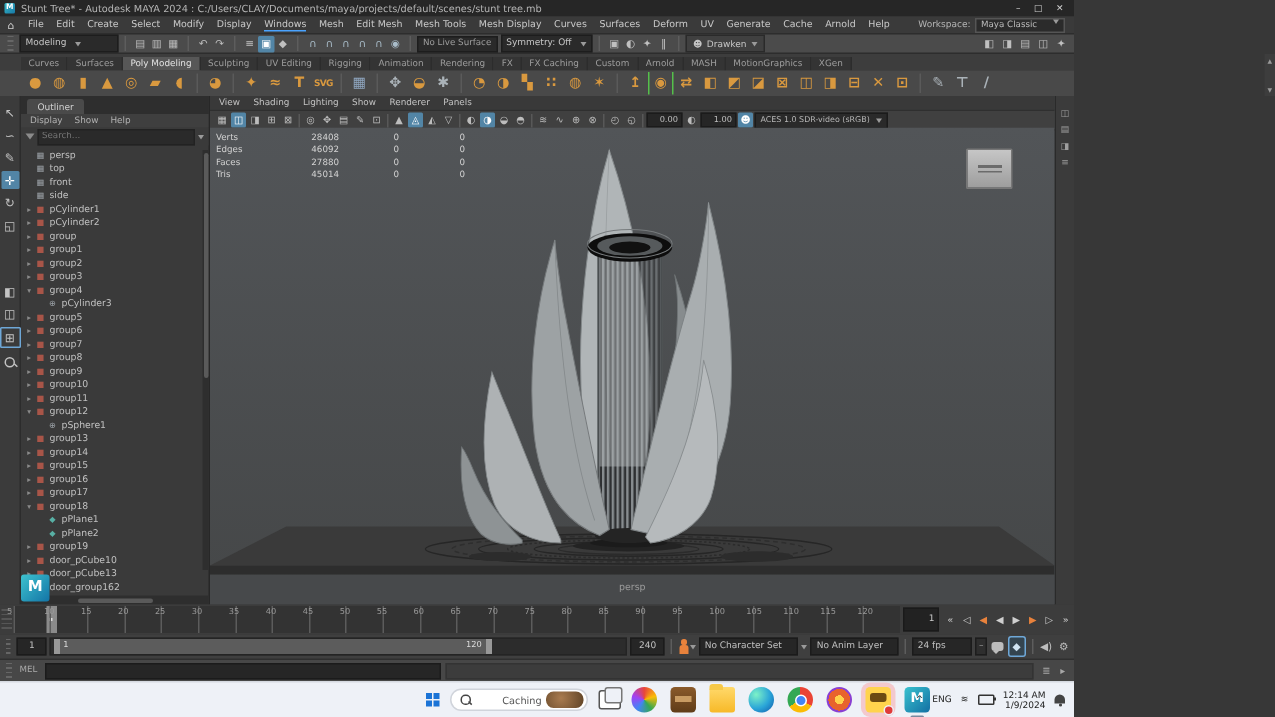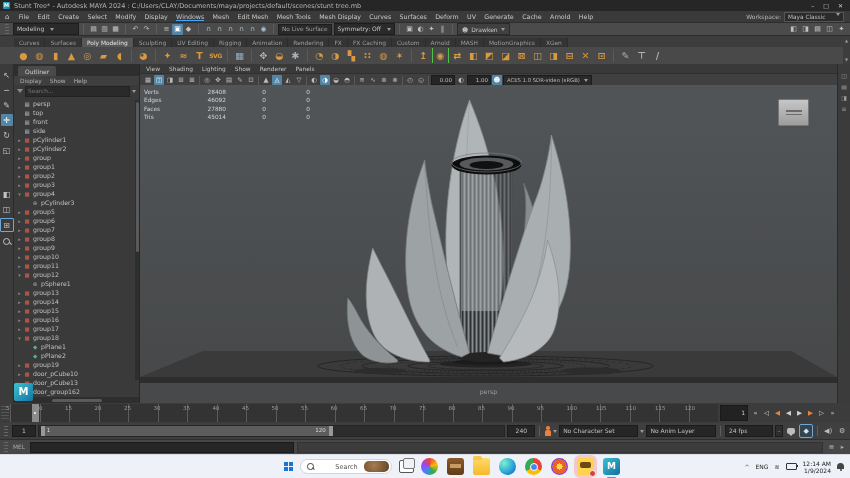--- a/index.html
+++ b/index.html
@@ -1,18 +1,18 @@
 <!DOCTYPE html>
 <html><head>
 <meta charset="utf-8">
 <style>
   html,body{margin:0;padding:0;background:#222;}
   #app{position:relative;width:850px;height:478px;overflow:hidden;background:#373737;
        font-family:"DejaVu Sans",sans-serif;color:#c8c8c8;-webkit-font-smoothing:antialiased;}
-  .row{position:absolute;left:0;width:850px;box-sizing:border-box;}
+  .row{position:absolute;left:0;width:716px;box-sizing:border-box;}
   
   .titlebar{top:0;height:11px;background:#262626;display:flex;align-items:center;padding:0 3px;font-size:6.5px;color:#b5b5b5;}
   .mayaico{width:7px;height:7px;border-radius:1px;background:linear-gradient(135deg,#35b8c5,#1879a8);margin-right:4px;
            color:#fff;font-size:5px;line-height:7px;text-align:center;font-weight:bold;}
   .titletext{flex:1;white-space:nowrap;overflow:hidden;}
   .winbtns{display:flex;gap:9px;padding-right:4px;font-size:6px;color:#cfcfcf;}
   
   .menubar{top:11px;height:11px;background:#3a3a3a;display:flex;align-items:center;font-size:6.3px;color:#c9c9c9;padding-left:2px;}
   .home{color:#d0d0d0;font-size:7px;margin:0 5px 0 3px;}
   .menubar .mi{padding:0 4.2px;position:relative;white-space:nowrap;}
@@ -933,21 +933,21 @@
   <div class="row taskbar">
     <div class="tbapps">
       <span class="startbtn">
           <i></i>
           <i></i>
           <i></i>
           <i></i>
         </span>
       <span class="searchpill">
         <span class="mg"></span>
-        <span>Search</span>
+        <span>Caching</span>
         <span class="pic"></span>
       </span>
       <span class="taskview"></span>
       <div style="display:flex;gap:9px;align-items:center;">
 
           <span class="app photos">
             
           </span>
 
           <span class="app store">

